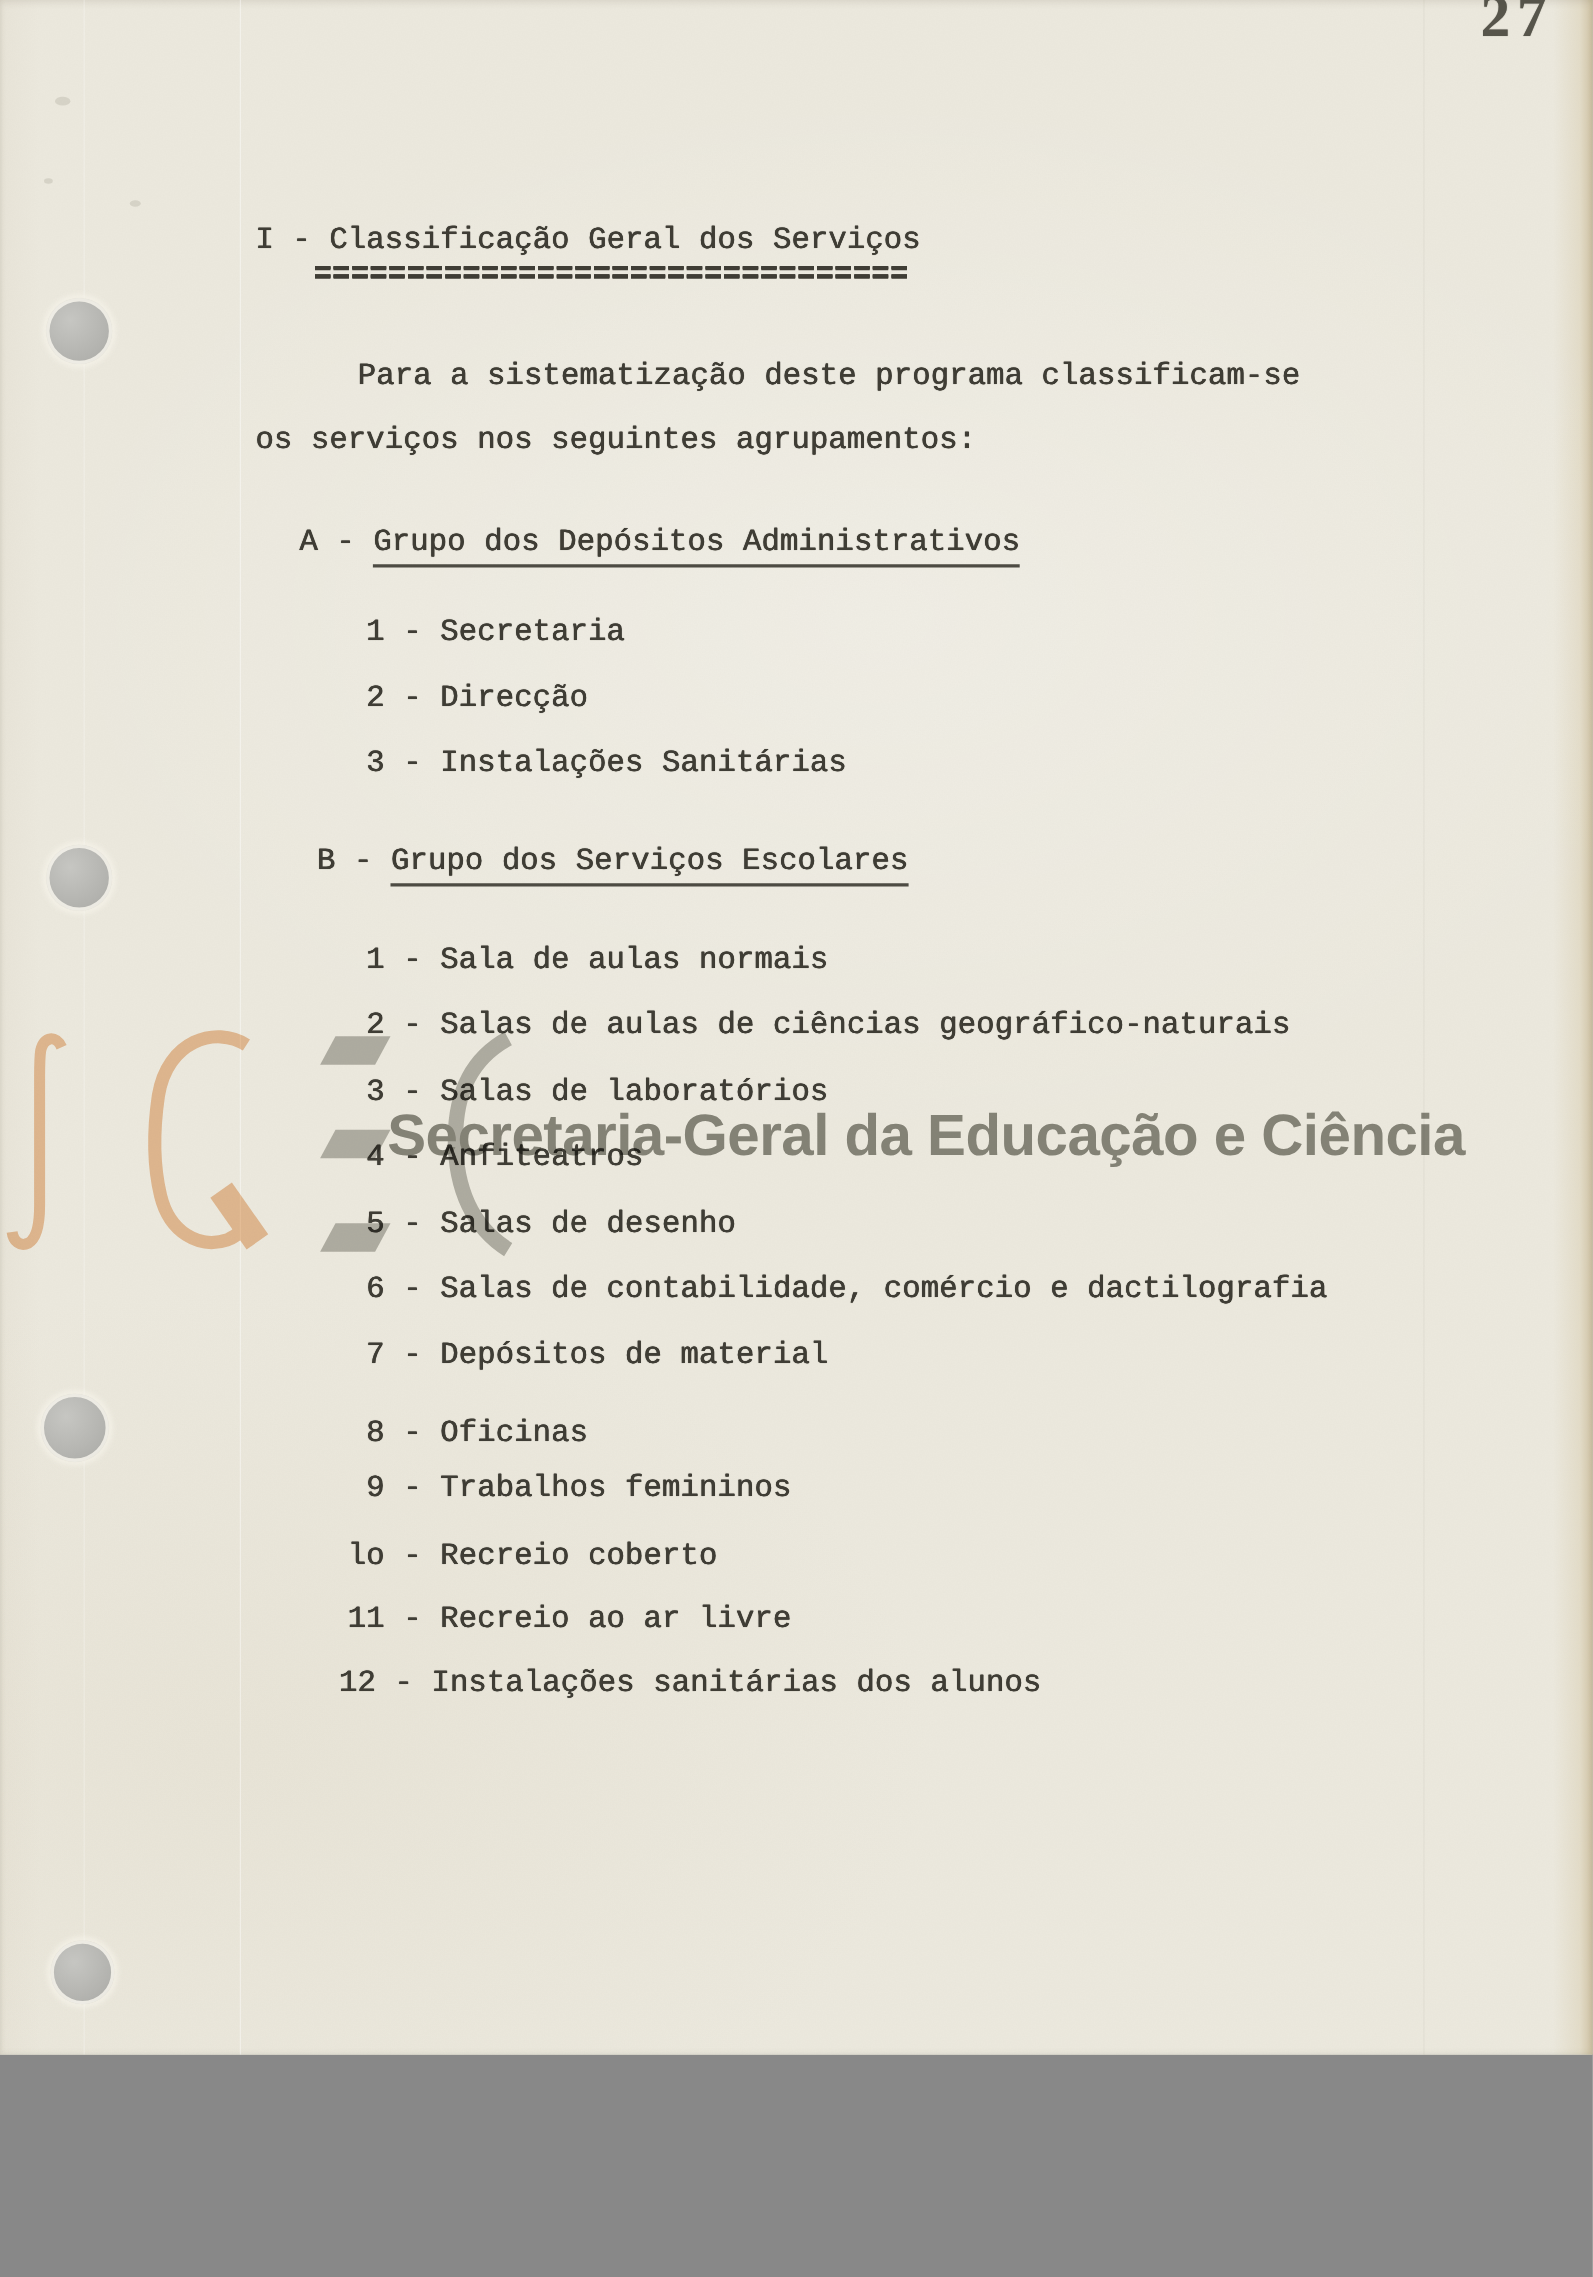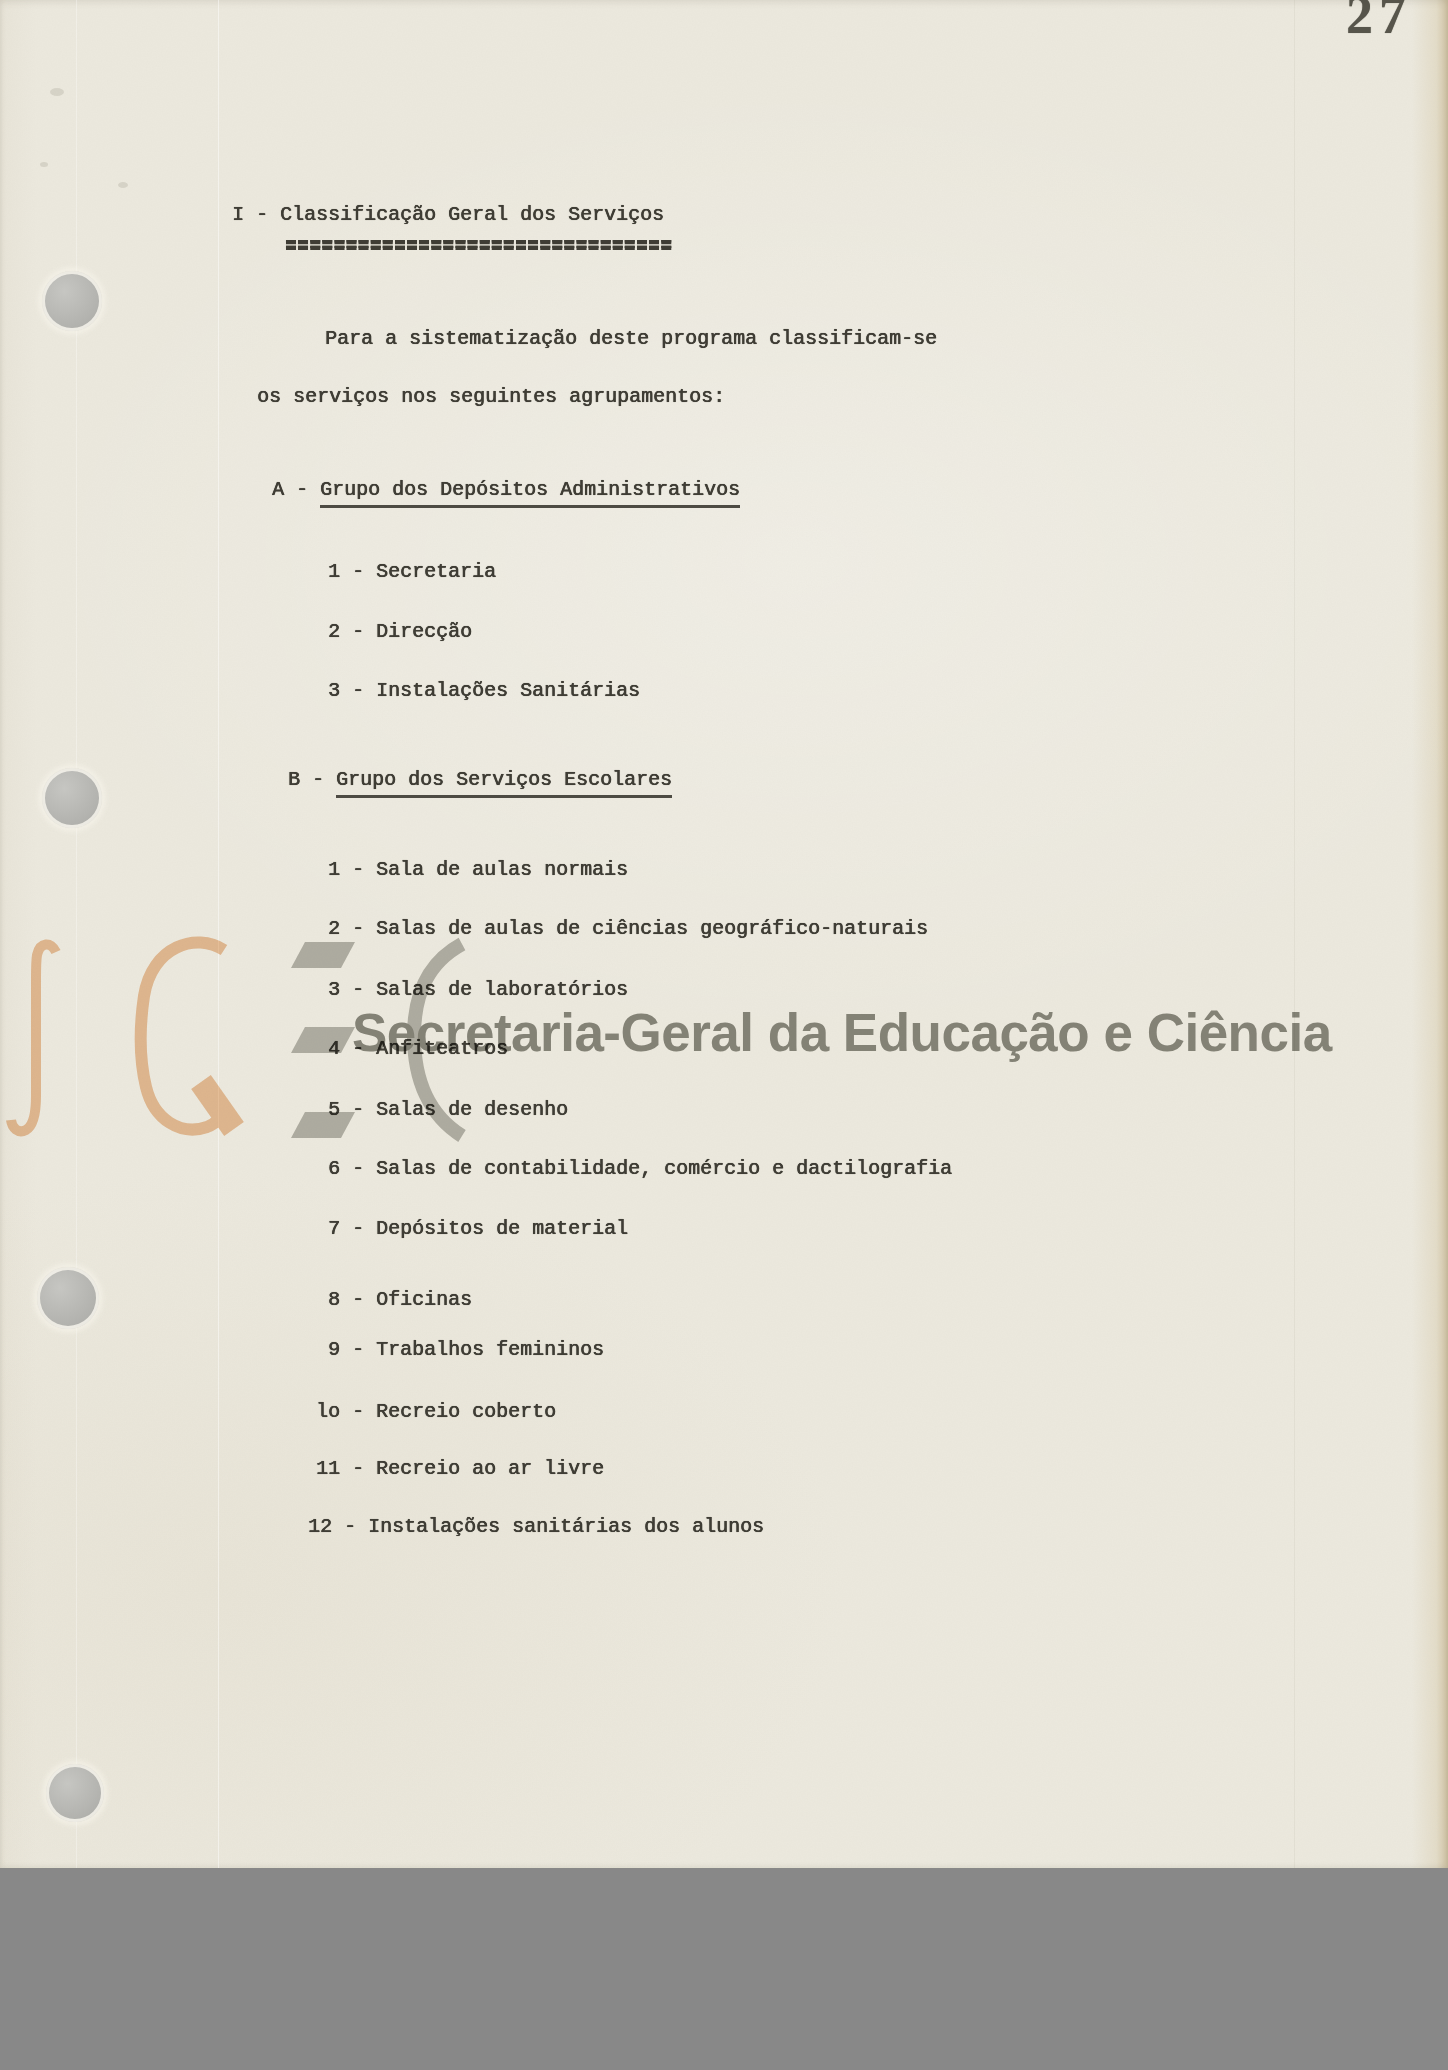--- a/index.html
+++ b/index.html
@@ -25,21 +25,21 @@
   .hole{
     position:absolute;border-radius:50%;
     background:radial-gradient(circle at 36% 32%, #c6c6c2, #b2b2ae 72%, #a8a8a4);
     border:3px solid rgba(247,244,236,0.85);
     box-shadow:0 0 6px 3px rgba(248,245,236,0.75), 0 0 1px rgba(100,95,80,0.25);
   }
 
   .typed{
     position:absolute;
     font-family:"Liberation Mono","DejaVu Sans Mono",monospace;
-    font-size:20px;line-height:1.15;
+    font-size:28px;line-height:1.15;
     color:var(--ink,#3f3d35);
     white-space:pre;
     text-shadow:0 0 0.7px currentColor, 0.4px 0 currentColor;
   }
   .eqrow{letter-spacing:0.1px;font-weight:bold;text-shadow:0 1.5px 0 currentColor, 0 0 0.5px currentColor;}
   .uline{border-bottom:3px solid rgba(63,61,53,0.92);padding-bottom:4px;}
 
   .stamp{
     position:absolute;left:1346px;top:-16px;
     font-family:"Liberation Serif","DejaVu Serif",serif;
@@ -82,21 +82,21 @@
   <div class="hole" style="left:37px;top:1267px;width:56px;height:56px;"></div>
   <div class="hole" style="left:46px;top:1764px;width:52px;height:52px;"></div>
 
   <div class="stamp">27</div>
 
   <div>
     <div class="typed" style="left:232px;top:203px;">I - Classificação Geral dos Serviços</div>
     <div class="typed eqrow" style="left:285px;top:234px;">================================</div>
 
     <div class="typed" style="left:325px;top:327px;">Para a sistematização deste programa classificam-se</div>
-    <div class="typed" style="left:232px;top:385px;margin-left:25px;">os serviços nos seguintes agrupamentos:</div>
+    <div class="typed" style="left:232px;top:385px;">os serviços nos seguintes agrupamentos:</div>
 
     <div>
         <div class="typed" style="left: 272px; top: 478px;"><span>A - </span><span class="uline">Grupo dos Depósitos Administrativos</span></div>
         <div class="typed" style="left: 316px; top: 560px;"> 1 - Secretaria</div>
         <div class="typed" style="left: 316px; top: 620px;"> 2 - Direcção</div>
         <div class="typed" style="left: 316px; top: 679px;"> 3 - Instalações Sanitárias</div>
         <div class="typed" style="left: 272px; top: 768px; margin-left: 16px;"><span>B - </span><span class="uline">Grupo dos Serviços Escolares</span></div>
         <div class="typed" style="left: 316px; top: 858px;"> 1 - Sala de aulas normais</div>
         <div class="typed" style="left: 316px; top: 917px;"> 2 - Salas de aulas de ciências geográfico-naturais</div>
         <div class="typed" style="left: 316px; top: 978px;"> 3 - Salas de laboratórios</div>

